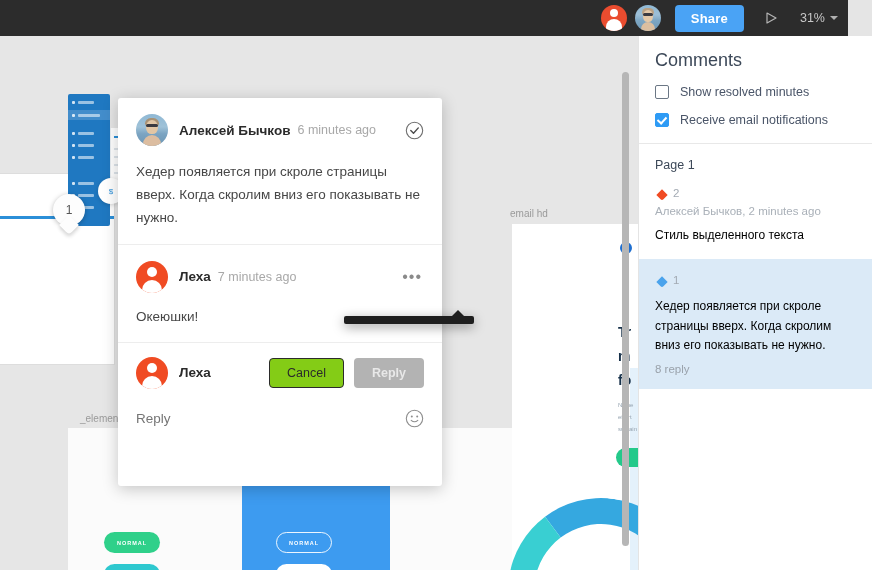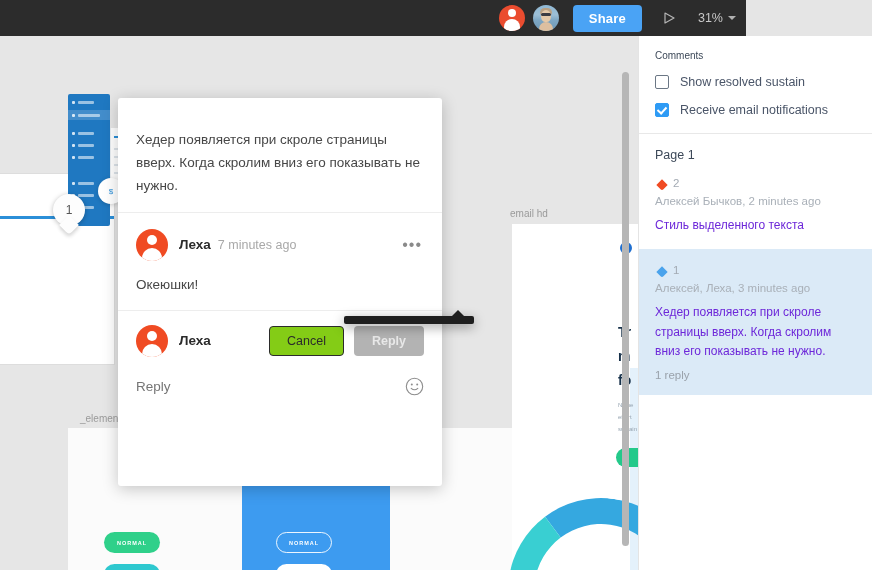--- a/index.html
+++ b/index.html
@@ -8,21 +8,21 @@
     font-family: "Liberation Sans", sans-serif;
     overflow: hidden;
     background: #e5e5e5;
   }
 
   
   #app { position: relative; width: 872px; height: 570px; }
 
   
   #topbar {
-    position: absolute; left: 0; top: 0; width: 746px; height: 36px;
+    position: absolute; left: 0; top: 0; width: 848px; height: 36px;
     background: #2c2c2c; display: flex; align-items: center;
     justify-content: flex-end; padding-right: 10px;
   }
   .avatar-sm {
     width: 26px; height: 26px; border-radius: 50%;
     margin-left: 8px; overflow: hidden; position: relative; flex: 0 0 auto;
   }
   .avatar-red { background: #ea4c2f; }
   .avatar-red .head {
     position: absolute; left: 50%; top: 4px; width: 8px; height: 8px;
@@ -244,21 +244,21 @@
     padding: 5px 14px; cursor: pointer; white-space: nowrap;
   }
   .menu-item.selected { background: #2e9bf5; color: #fff; }
 
   
   #comments-panel {
     position: absolute; left: 638px; top: 36px; width: 234px; height: 534px;
     background: #fff; border-left: 1px solid #e4e4e4;
   }
   #panel-title {
-    font-size: 10px; color: #3c4858; padding: 14px 16px 0 16px;
+    font-size: 18px; color: #3c4858; padding: 14px 16px 0 16px;
   }
   .cb-row { display: flex; align-items: center; padding: 0 16px; margin-top: 14px; }
   .cbx {
     width: 14px; height: 14px; border-radius: 2px; flex: 0 0 auto;
     cursor: pointer; position: relative;
   }
   .cbx.off { border: 1.5px solid #6b7785; background: #fff; }
   .cbx.on { background: #2e9bf5; border: 1.5px solid #2e9bf5; }
   .cbx.on:after {
     content: ''; position: absolute; left: 3px; top: 1px; width: 4px; height: 7px;
@@ -276,21 +276,21 @@
   .tpin { width: 13px; height: 17px; position: relative; flex: 0 0 auto; }
   .tpin .p-b { width: 13px; height: 13px; border-radius: 50%; }
   .tpin .p-t {
     position: absolute; left: 50%; top: 7px; margin-left: -4px; width: 8px; height: 8px;
     transform: rotate(45deg); border-radius: 0 0 2px 0;
   }
   .tpin.red .p-b, .tpin.red .p-t { background: #f04b23; }
   .tpin.blue .p-b, .tpin.blue .p-t { background: #4aa3ec; }
   .tnum { font-size: 11.5px; color: #a3aab3; margin-left: 5px; }
   .tmeta { font-size: 11.5px; color: #a9b0b8; margin-top: 4px; }
-  .tbody { font-size: 12px; color: #6d28d9; margin-top: 9px; line-height: 1.62; }
+  .tbody { font-size: 12px; color: #000000; margin-top: 9px; line-height: 1.62; }
   .treplies { font-size: 11.5px; color: #9aa2ab; margin-top: 7px; }
 </style>
 </head>
 <body>
 
 <div id="app">
 
   <div id="topbar">
     <div class="avatar-sm avatar-red">
       <span class="head"></span>
@@ -378,20 +378,36 @@
     </div>
 
     <div id="ring-arc"></div>
 
     <div id="canvas-scrollbar"></div>
   </div>
 
   <div id="comment-card">
 
     <div class="cc-section">
+      <div class="cc-head">
+        <span class="av-32 photo">
+          <span class="ph-hair"></span>
+          <span class="ph-head"></span>
+          <span class="ph-glass"></span>
+          <span class="ph-body"></span>
+        </span>
+        <span class="cc-name">Алексей Бычков</span>
+        <span class="cc-time">6 minutes ago</span>
+        <span id="resolve-icon">
+          <svg width="19" height="19" viewBox="0 0 19 19">
+            <circle cx="9.5" cy="9.5" r="8.2" fill="none" stroke="#6e6e6e" stroke-width="1.1"></circle>
+            <polyline points="5.8,9.6 8.5,12.2 13.3,6.9" fill="none" stroke="#4a4a4a" stroke-width="1.4" stroke-linecap="round" stroke-linejoin="round"></polyline>
+          </svg>
+        </span>
+      </div>
       <div class="cc-body">Хедер появляется при скроле страницы вверх. Когда скролим вниз его показывать не нужно.</div>
     </div>
 
     <div class="cc-section">
       <div class="cc-head">
         <span class="av-32 red">
           <span class="head"></span>
           <span class="body"></span>
         </span>
         <span class="cc-name">Леха</span>
@@ -427,21 +443,21 @@
 
   <div id="context-menu">
     <span class="arrow"></span>
   </div>
 
   <div id="comments-panel">
     <div id="panel-title">Comments</div>
 
     <div class="cb-row">
       <span class="cbx off"></span>
-      <span class="cb-label">Show resolved sustain</span>
+      <span class="cb-label">Show resolved minutes</span>
     </div>
     <div class="cb-row">
       <span class="cbx on"></span>
       <span class="cb-label">Receive email notifications</span>
     </div>
 
     <div id="panel-divider"></div>
     <div id="page-label">Page 1</div>
 
     <div class="thread">
@@ -457,19 +473,18 @@
     </div>
 
     <div class="thread active">
       <div class="thread-head">
         <span class="tpin blue">
           <span class="p-t"></span>
           <span class="p-b"></span>
         </span>
         <span class="tnum">1</span>
       </div>
-      <div class="tmeta">Алексей, Леха, 3 minutes ago</div>
       <div class="tbody">Хедер появляется при скроле страницы вверх. Когда скролим вниз его показывать не нужно.</div>
-      <div class="treplies">1 reply</div>
+      <div class="treplies">8 reply</div>
     </div>
   </div>
 
 </div>
 
 </body></html>

